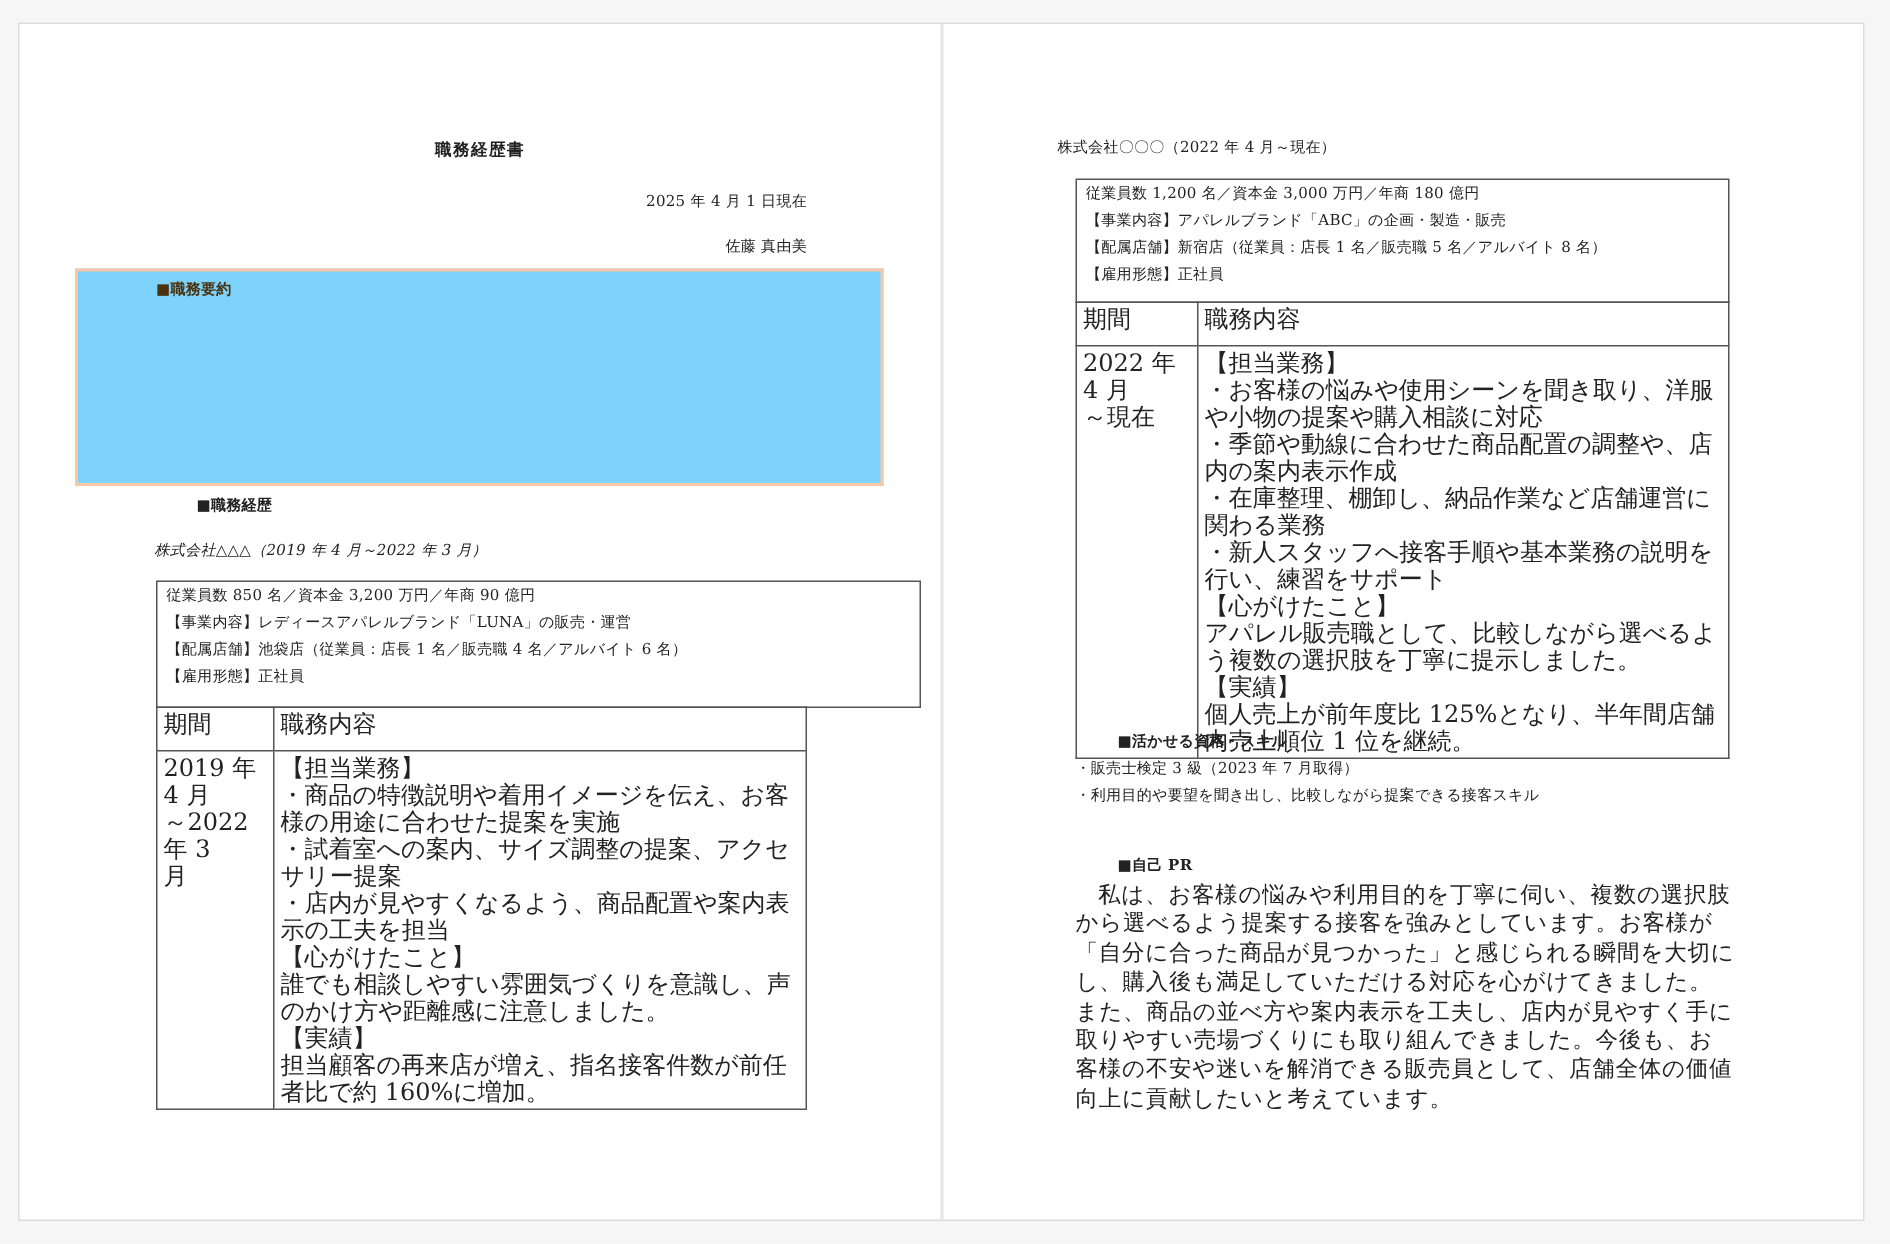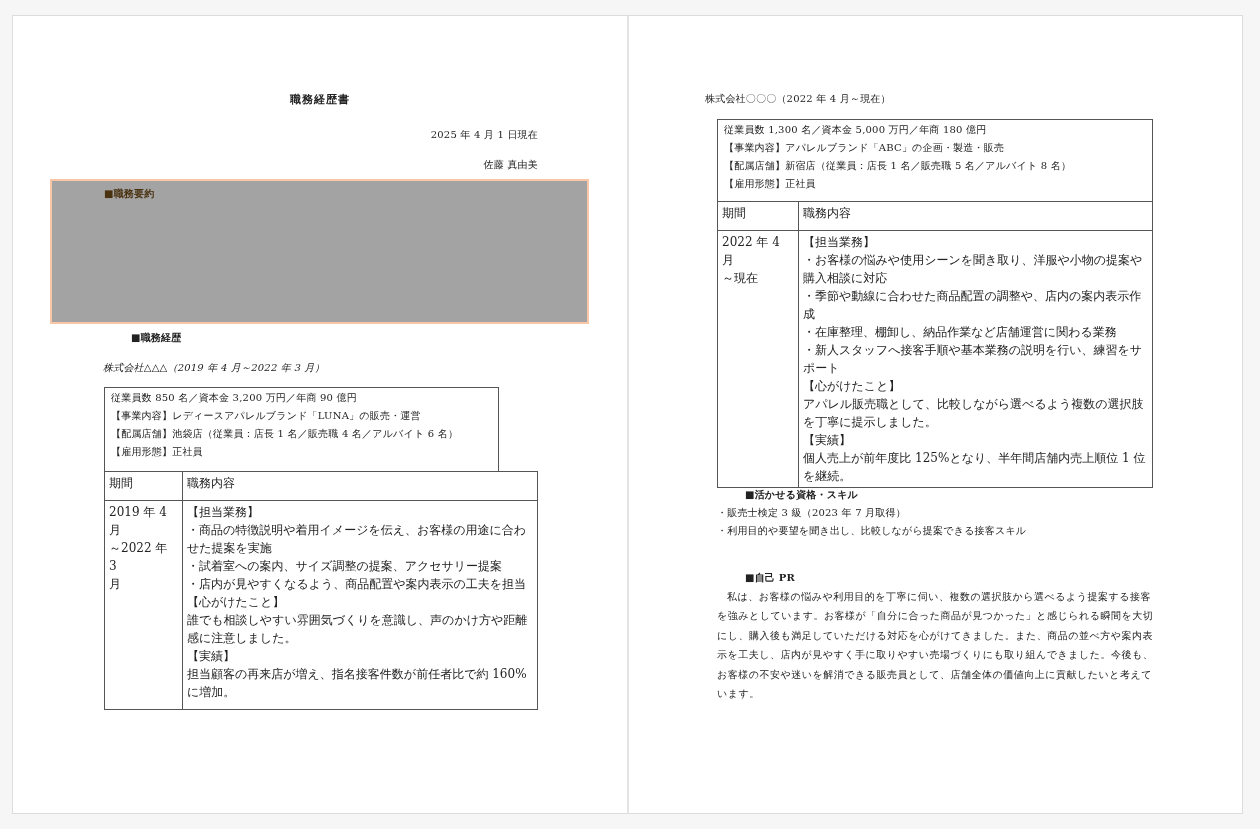--- a/index.html
+++ b/index.html
@@ -22,21 +22,21 @@
 
     .doc-title {
       position: absolute; left: 0; width: 614px; top: 76px; text-align: center;
       font-size: 11px; font-weight: bold; letter-spacing: 1px;
     }
     .doc-date { position: absolute; right: 89px; top: 110px; text-align: right; }
     .doc-name { position: absolute; right: 89px; top: 140px; text-align: right; }
 
     .summary-box {
       position: absolute; left: 37px; top: 163px; width: 539px; height: 145px;
-      background: #a3a3a3; border: 2px solid #f9c7a6;
+      background: #7dd3fc; border: 2px solid #f9c7a6;
     }
     .summary-box .heading {
       position: absolute; left: 52px; top: 4px; font-weight: bold; color: #4a3210;
     }
     .summary-box .body {
       position: absolute; left: 52px; top: 30px; width: 440px; color: #6b4c22;
       font-size: 10px; line-height: 19.3px; white-space: normal; text-indent: 1em;
       letter-spacing: 0.55px;
     }
 
@@ -46,31 +46,31 @@
     .info-table {
       position: absolute; border: 1px solid #555;
     }
     .info-lines { padding: 0 6px; }
     .info-lines .t { line-height: 18px; }
 
     .duty-table {
       position: absolute; border-collapse: collapse;
     }
     .duty-table td {
-      border: 1px solid #555; vertical-align: top; font-size: 12px; line-height: 18px;
+      border: 1px solid #555; vertical-align: top; font-size: 16px; line-height: 18px;
       padding: 2px 4px;
     }
     .duty-table .col-period { width: 78px; }
     .duty-table .hdr td { height: 29px; }
     .cell-text { white-space: normal; word-break: break-all; }
     .cell-line { display: block; }
 
     .skills-list { position: absolute; }
     .pr-body {
-      position: absolute; font-size: 10px; line-height: 19.4px; text-indent: 1em;
+      position: absolute; font-size: 15px; line-height: 19.4px; text-indent: 1em;
       letter-spacing: 0.5px; word-break: break-all;
     }
   </style>
 </head>
 <body>
 
 <div class="spread">
   <div class="divider"></div>
 
   <div class="page page-left">
@@ -78,21 +78,21 @@
     <div class="t doc-date">2025 年 4 月 1 日現在</div>
     <div class="t doc-name">佐藤 真由美</div>
 
     <div class="summary-box">
       <div class="t heading">■職務要約</div>
     </div>
 
     <div class="t sec-heading" style="left:90px; top:313px;">■職務経歴</div>
     <div class="t company-line" style="left:90px; top:343px;font-style:italic;">株式会社△△△（2019 年 4 月～2022 年 3 月）</div>
 
-    <div class="info-table" style="left:91px; top:371px; width:395px; height:85px;">
+    <div class="info-table" style="left:91px; top:371px; width:510px; height:85px;">
       <div class="info-lines" style="padding-top:1px;">
         <div class="t">従業員数 850 名／資本金 3,200 万円／年商 90 億円</div>
         <div class="t">【事業内容】レディースアパレルブランド「LUNA」の販売・運営</div>
         <div class="t">【配属店舗】池袋店（従業員：店長 1 名／販売職 4 名／アルバイト 6 名）</div>
         <div class="t">【雇用形態】正社員</div>
       </div>
     </div>
 
     <table class="duty-table" style="left:91px; top:455px; width:434px;">
       <tbody>
@@ -119,21 +119,21 @@
       </tr>
     </tbody>
       </table>
   </div>
 
   <div class="page page-right">
     <div class="t company-line" style="left:76px; top:74px;">株式会社〇〇〇（2022 年 4 月～現在）</div>
 
     <div class="info-table" style="left:88px; top:103px; width:436px; height:83px;">
       <div class="info-lines" style="padding-top:1px;">
-        <div class="t">従業員数 1,300 名／資本金 5,000 万円／年商 180 億円</div>
+        <div class="t">従業員数 1,200 名／資本金 3,000 万円／年商 180 億円</div>
         <div class="t">【事業内容】アパレルブランド「ABC」の企画・製造・販売</div>
         <div class="t">【配属店舗】新宿店（従業員：店長 1 名／販売職 5 名／アルバイト 8 名）</div>
         <div class="t">【雇用形態】正社員</div>
       </div>
     </div>
 
     <table class="duty-table" style="left:88px; top:185px; width:436px;">
       <tbody>
           <tr class="hdr">
         <td class="col-period" style="width:81px;">期間</td>

